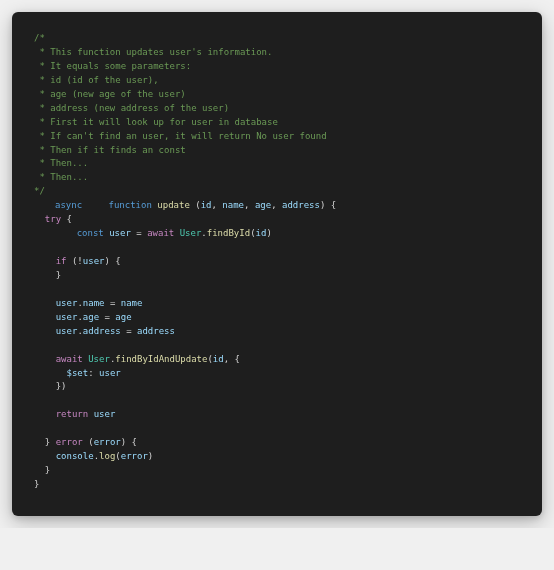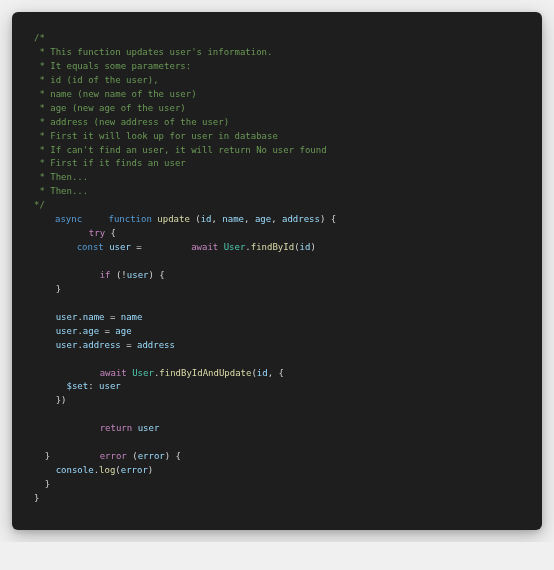--- a/index.html
+++ b/index.html
@@ -16,47 +16,46 @@
     .editor {
       width: 530px;
       background: #1e1e1e;
       border-radius: 6px;
       box-shadow: 0 6px 20px rgba(0,0,0,0.25), 0 2px 6px rgba(0,0,0,0.15);
       padding: 20px 22px 24px 22px;
       overflow: hidden;
     }
     .line { white-space: pre; }
     .c-comment { color: #6a9955; }
-    .c-keyword { color: #c586c0; margin-left: 44px; }
+    .c-keyword { color: #c586c0; }
     .c-keyword2 { color: #569cd6; margin-left: 21px; }
     .c-fn { color: #dcdcaa; }
     .c-var { color: #9cdcfe; }
     .c-prop { color: #9cdcfe; }
     .c-class { color: #4ec9b0; }
     .c-method { color: #dcdcaa; }
     .c-string { color: #ce9178; }
     .c-punc { color: #d4d4d4; }
     .c-default { color: #d4d4d4; }
     .c-op { color: #d4d4d4; }
     .blank { height: 1.55em; }
   </style>
 </head>
 <body>
 
 <div class="editor">
   <div class="line c-comment">/*</div>
   <div class="line c-comment"> * This function updates user's information.</div>
   <div class="line c-comment"> * It equals some parameters:</div>
   <div class="line c-comment"> * id (id of the user),</div>
-  <div class="line c-comment"> * name (new name of the user)</div>
   <div class="line c-comment"> * age (new age of the user)</div>
   <div class="line c-comment"> * address (new address of the user)</div>
   <div class="line c-comment"> * First it will look up for user in database</div>
   <div class="line c-comment"> * If can't find an user, it will return No user found</div>
-  <div class="line c-comment"> * First if it finds an user</div>
+  <div class="line c-comment"> * Then if it finds an const</div>
   <div class="line c-comment"> * Then...</div>
   <div class="line c-comment"> * Then...</div>
   <div class="line c-comment">*/</div>
 
   <div class="line"><span class="c-keyword2">async</span><span class="c-default"> </span><span class="c-keyword2">function</span><span class="c-default"> </span><span class="c-fn">update</span><span class="c-default"> </span><span class="c-punc">(</span><span class="c-var">id</span><span class="c-punc">, </span><span class="c-var">name</span><span class="c-punc">, </span><span class="c-var">age</span><span class="c-punc">, </span><span class="c-var">address</span><span class="c-punc">) {</span></div>
 
   <div class="line"><span class="c-default">  </span><span class="c-keyword">try</span><span class="c-default"> </span><span class="c-punc">{</span></div>
 
   <div class="line"><span class="c-default">    </span><span class="c-keyword2">const</span><span class="c-default"> </span><span class="c-var">user</span><span class="c-default"> </span><span class="c-op">=</span><span class="c-default"> </span><span class="c-keyword">await</span><span class="c-default"> </span><span class="c-class">User</span><span class="c-punc">.</span><span class="c-method">findById</span><span class="c-punc">(</span><span class="c-var">id</span><span class="c-punc">)</span></div>
 

